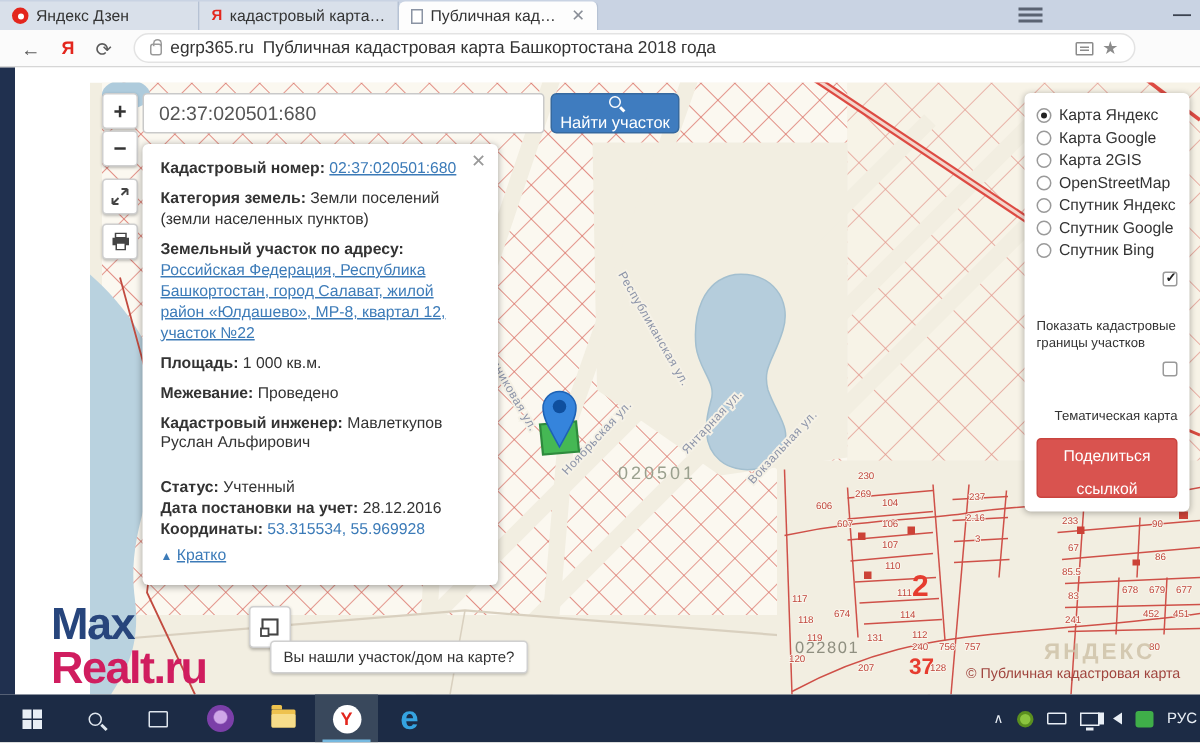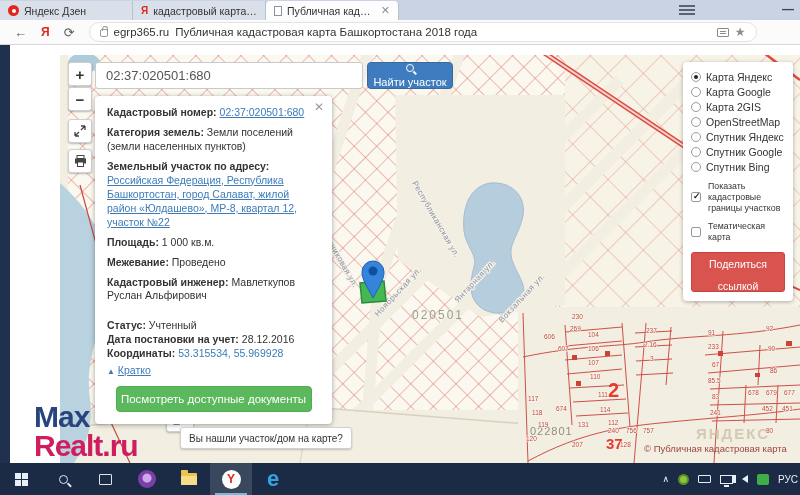--- a/index.html
+++ b/index.html
@@ -73,21 +73,21 @@
   .docs-btn { display:block; margin:8px auto 0 auto; width:196px; height:26px; background:#5cb85c; border:1px solid #4cae4c;
               border-radius:4px; color:#fff; font-size:11.5px; text-align:center; line-height:24px; }
   .kratko { color:#3c7bb8; font-size:10.5px; }
 
   
   .layers { position:absolute; left:683px; top:62px; width:110px; background:#fff; border-radius:4px;
             box-shadow:0 1px 4px rgba(0,0,0,.3); padding:7px 8px 9px 8px; }
   .radio-row { display:flex; align-items:center; gap:5px; font-size:10.5px; color:#333; height:15px; }
   .radio { width:10px; height:10px; border:1px solid #9a9a9a; border-radius:50%; background:#fff; position:relative; flex:0 0 auto; }
   .radio.on:after { content:""; position:absolute; left:2px; top:2px; width:4px; height:4px; border-radius:50%; background:#222; }
-  .check-row { display:flex; align-items:center; gap:7px; font-size:8.8px; color:#333; margin-top:7px; line-height:1.25; }
+  .check-row { display:flex; align-items:flex-end; gap:21px; font-size:8.8px; color:#333; margin-top:7px; line-height:1.25;flex-direction:column; }
   .cb { width:10px; height:10px; border:1px solid #9a9a9a; border-radius:2px; background:#fff; position:relative; flex:0 0 auto; font-size:9px; }
   .cb.on:after { content:"\2713"; position:absolute; left:1px; top:-2px; color:#222; font-weight:bold; }
   .share-btn { display:block; margin:9px auto 0 auto; width:94px; height:40px; background:#d9534f; border:1px solid #c9443f;
                border-radius:3px; color:#fff; font-size:10.5px; text-align:center; line-height:22px; }
 
   
   .tooltip { position:absolute; left:180px; top:427px; height:22px; background:#fff; border:1px solid #d0d0d0; border-radius:3px;
              box-shadow:0 1px 2px rgba(0,0,0,.2); font-size:10px; color:#333; display:flex; align-items:center; padding:0 8px; }
   .wm { position:absolute; left:34px; top:402px; font-weight:bold; font-size:30px; line-height:.97; z-index:40; letter-spacing:-1px; }
   .wm .l1 { color:#27457c; }
@@ -377,21 +377,20 @@
       <span>28.12.2016</span>
     </div>
     <div>
       <b>Координаты:</b>
       <a href="#" style="text-decoration:none">53.315534, 55.969928</a>
     </div>
     <div style="margin-top:3px">
       <span style="color:#3c7bb8;font-size:8px">▲</span>
       <a href="#" class="kratko">Кратко</a>
     </div>
-    <div class="docs-btn">Посмотреть доступные документы</div>
   </div>
 
   <div class="layers">
     <div class="radio-row">
         <span class="radio on"></span>
         <span>Карта Яндекс</span>
       </div>
     <div class="radio-row">
         <span class="radio"></span>
         <span>Карта Google</span>

